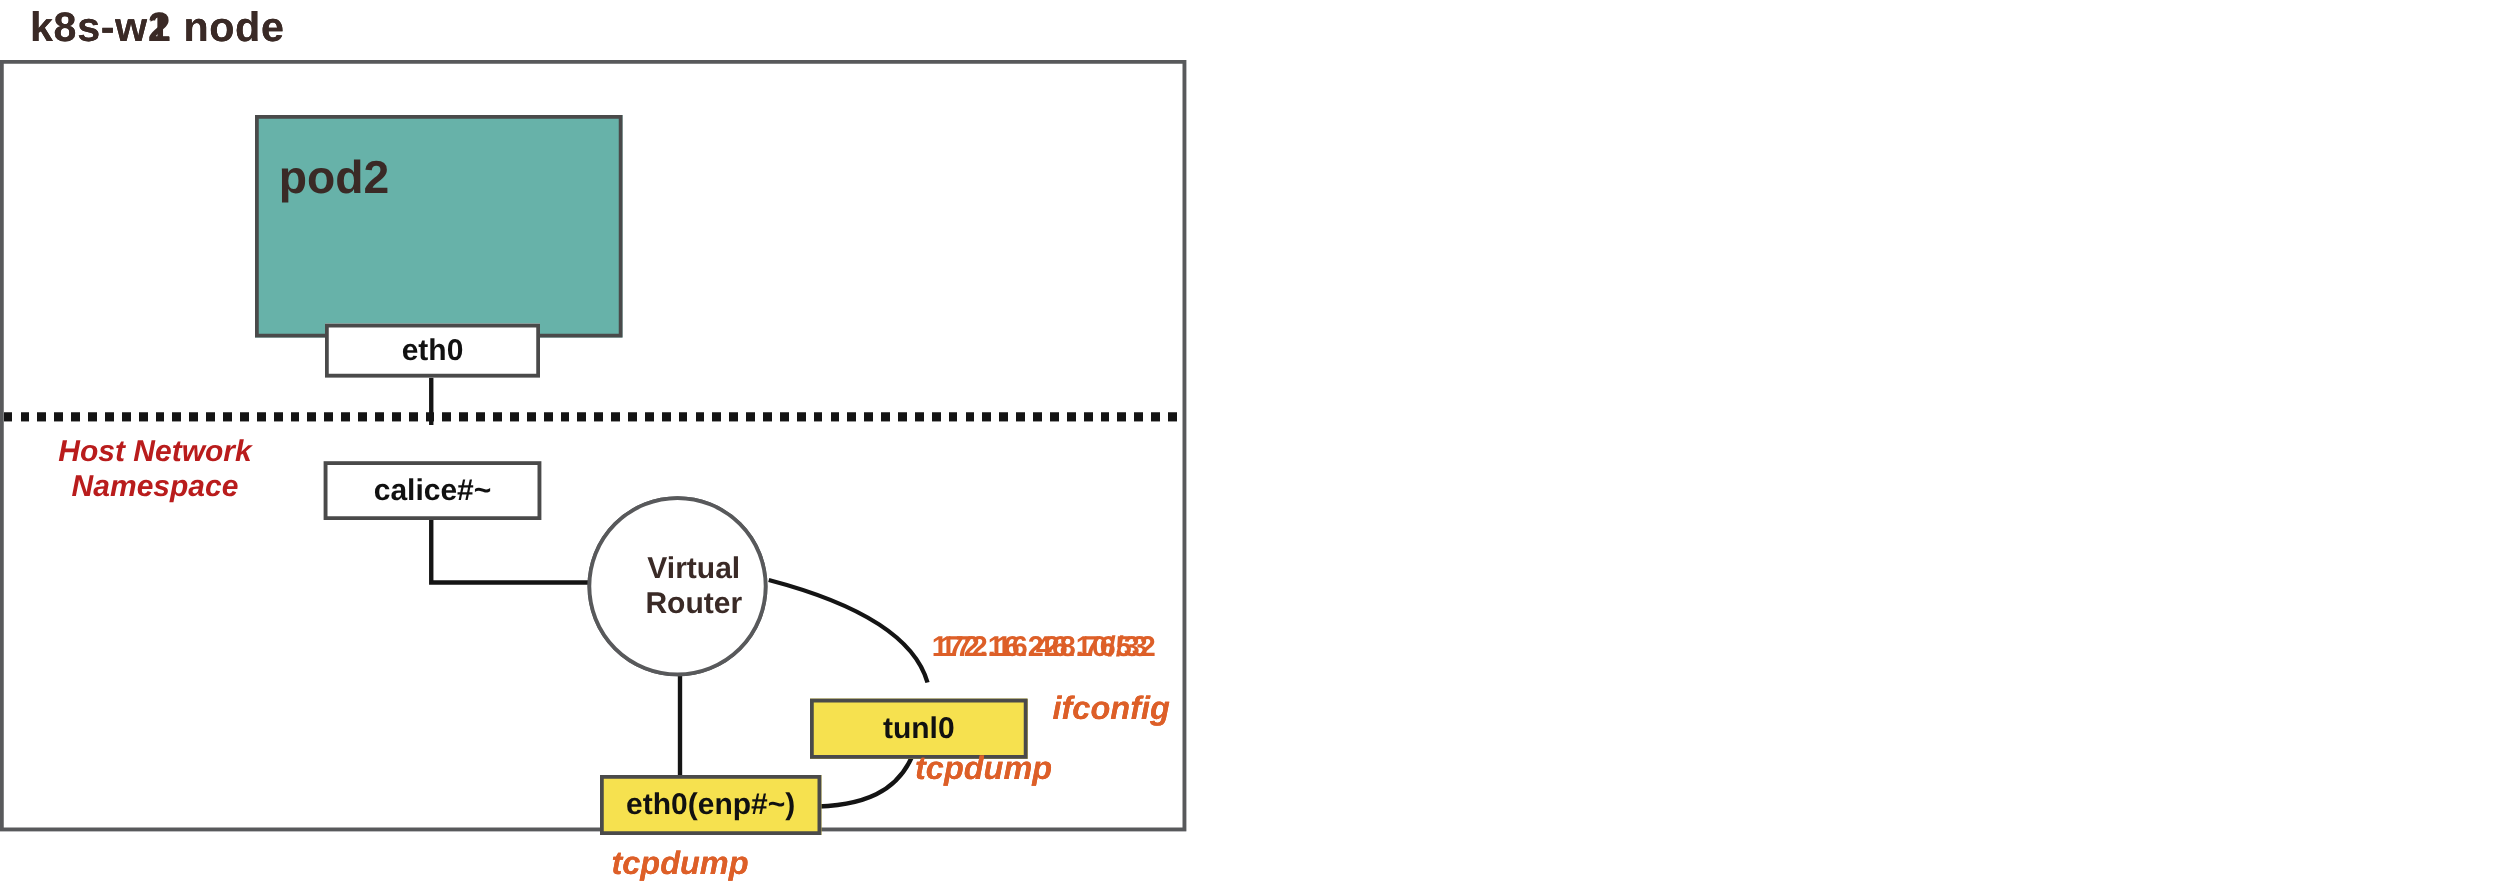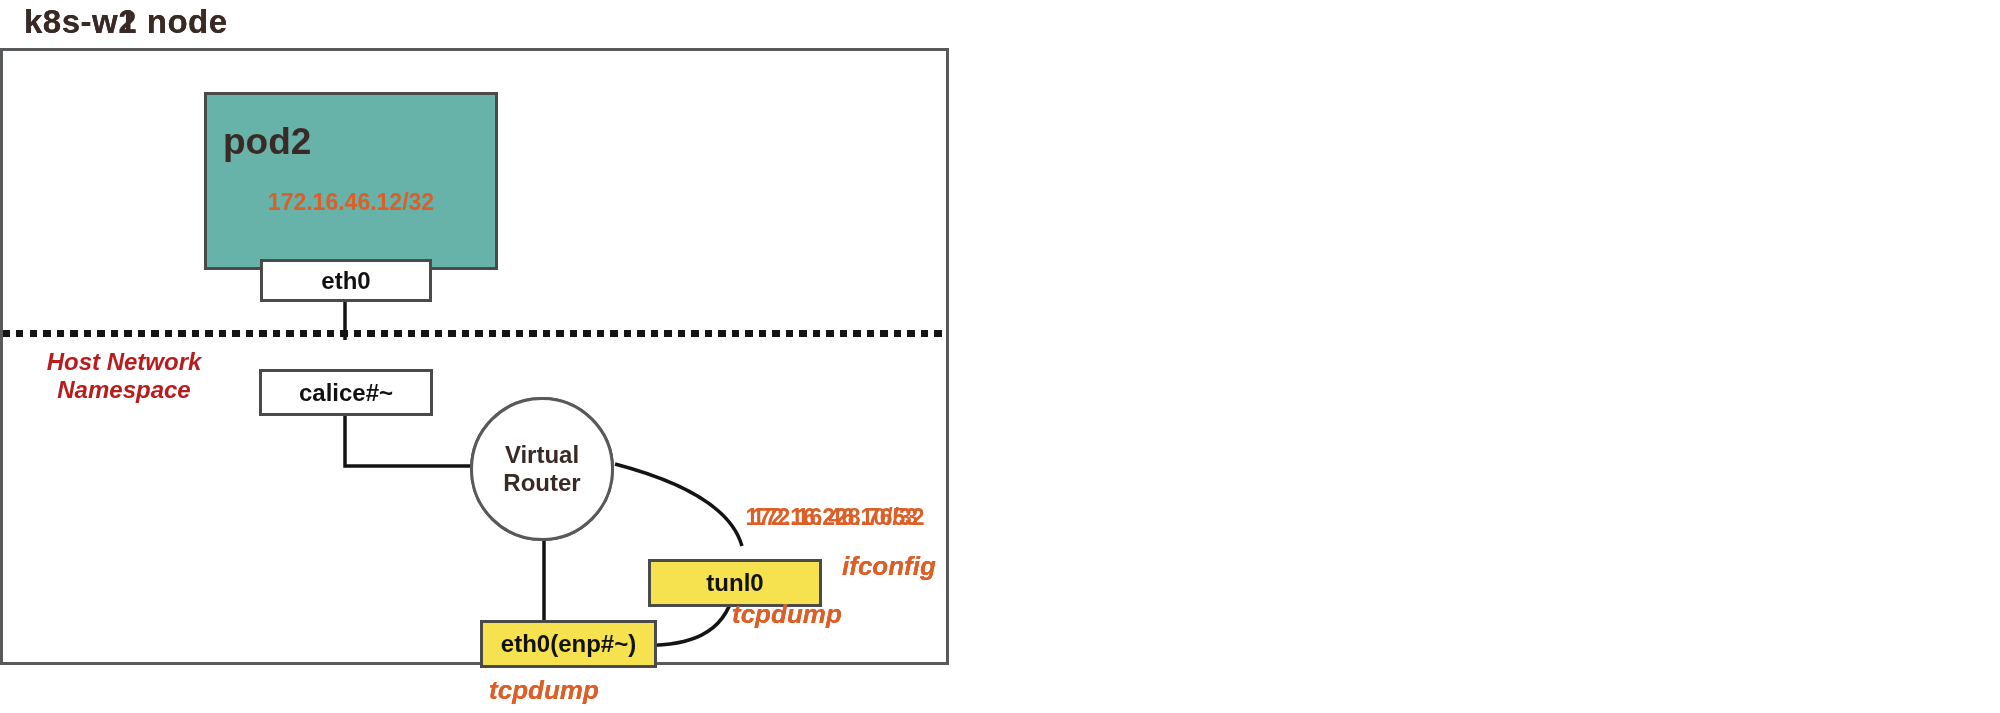--- a/index.html
+++ b/index.html
@@ -44,21 +44,21 @@
     position:absolute;left:3px;top:330px;width:943px;height:7px;z-index:2;
     background:repeating-linear-gradient(90deg,#141414 0 7px,transparent 7px 13.5px);
   }
   .host-ns{
     position:absolute;left:18px;top:348px;width:212px;text-align:center;
     font-size:24px;font-weight:700;font-style:italic;color:#b91c1c;line-height:1.18;
   }
   .router-circle{
     position:absolute;left:470px;top:397px;width:144px;height:144px;
     border:3px solid #58595B;border-radius:50%;box-sizing:border-box;
-    background:#ffffff;display:flex;align-items:center;justify-content:center;z-index:3;
+    background:#ffffff;display:flex;align-items:center;justify-content:flex-end;z-index:3;
   }
   .router-label{
     width:112px;text-align:center;font-size:24px;font-weight:700;
     color:#3A2A26;line-height:1.15;
   }
   .yellow-box{
     position:absolute;border:3px solid #4A4A4A;box-sizing:border-box;
     display:flex;align-items:center;justify-content:center;
     font-size:24px;font-weight:700;color:#111111;z-index:3;
   }
@@ -130,21 +130,20 @@
       <path d="M345 382 L345 466 L474 466" fill="none" stroke="#141414" stroke-width="3.5"></path>
       <path d="M544 538 L544 623" fill="none" stroke="#141414" stroke-width="3.5"></path>
       <path d="M615 464 C 672 479, 730 504, 742 546" fill="none" stroke="#141414" stroke-width="3.5"></path>
       <path d="M734 592 C 724 634, 690 648, 632 645" fill="none" stroke="#141414" stroke-width="3.5"></path>
     </svg>
 
     <div class="dashed-line"></div>
 
     <div class="pod-box" style="background: rgb(103, 178, 169);">
       <div class="pod-name">pod2</div>
-      <div class="pod-ip">172.16.46.12/32</div>
       <div class="iface-box pod-eth">eth0</div>
     </div>
 
     <div class="host-ns">
       <div>Host Network</div>
       <div>Namespace</div>
     </div>
 
     <div class="iface-box calice-box">calice#~</div>
 

